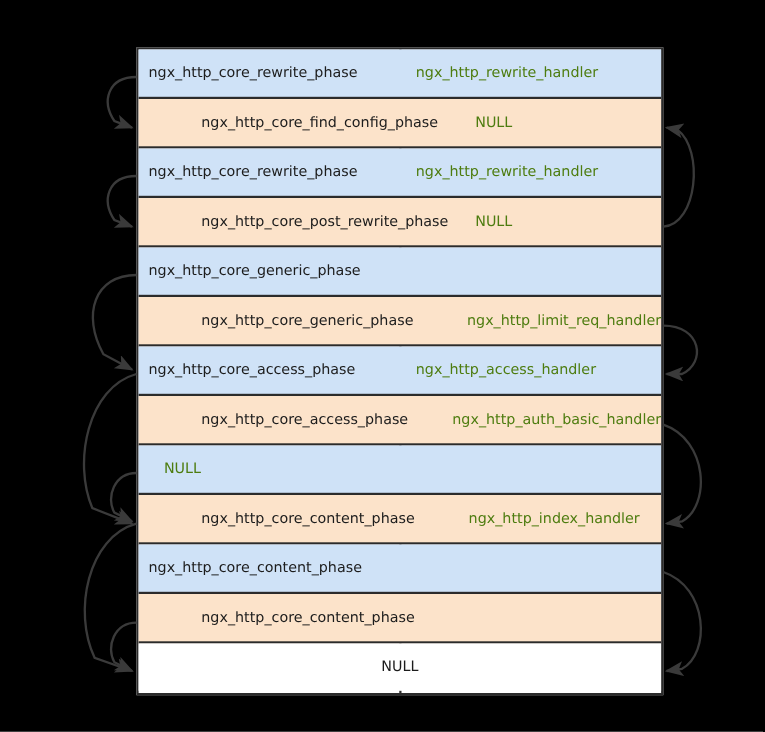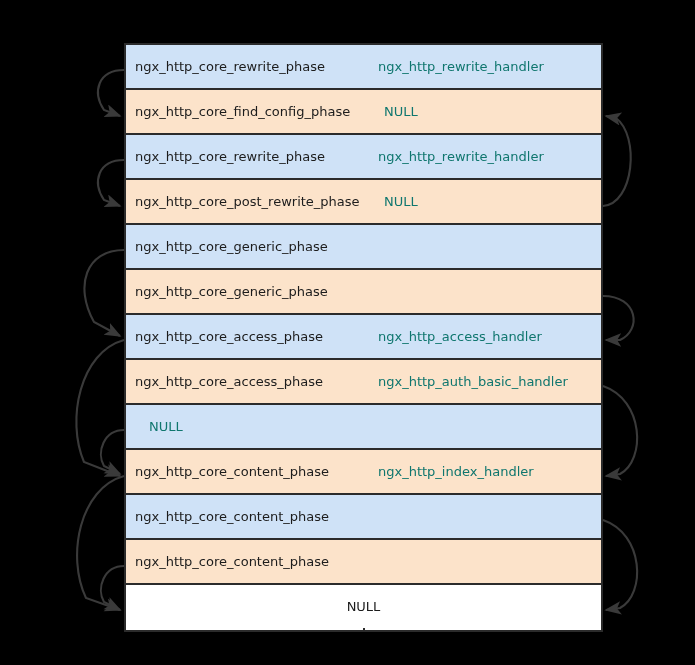--- a/index.html
+++ b/index.html
@@ -46,36 +46,36 @@
     border-bottom: 2px solid #2b2b2b;
     display: flex;
     align-items: center;
   }
   .phase-row.last-row {
     border-bottom: none;
     height: 43px;
     justify-content: center;
   }
   .phase-row.blue  { background: #cfe2f7; }
-  .phase-row.peach { background: #fce3ca; }
+  .phase-row.peach { background: #fce3ca; padding-left: 48px; }
   .phase-row.plain { background: #ffffff; }
   .cell-phase {
     width: 235px;
     box-sizing: border-box;
     padding-left: 9px;
     font-size: 13px;
     color: #1c1c1c;
     white-space: nowrap;
   }
   .cell-handler {
     flex: 1;
     box-sizing: border-box;
     padding-left: 17px;
     font-size: 13px;
-    color: #0f766e;
+    color: #4d7c0f;
     white-space: nowrap;
   }
   .cell-handler.null-val {
     padding-left: 23px;
   }
   .cell-null-full {
     font-size: 13px;
     color: #1c1c1c;
     text-align: center;
   }
@@ -139,20 +139,21 @@
       <div class="cell-phase">ngx_http_core_post_rewrite_phase</div>
       <div class="cell-handler null-val">NULL</div>
     </div>
 
     <div class="phase-row blue">
       <div class="cell-phase">ngx_http_core_generic_phase</div>
     </div>
 
     <div class="phase-row peach">
       <div class="cell-phase">ngx_http_core_generic_phase</div>
+      <div class="cell-handler">ngx_http_limit_req_handler</div>
     </div>
 
     <div class="phase-row blue">
       <div class="cell-phase">ngx_http_core_access_phase</div>
       <div class="cell-handler">ngx_http_access_handler</div>
     </div>
 
     <div class="phase-row peach">
       <div class="cell-phase">ngx_http_core_access_phase</div>
       <div class="cell-handler">ngx_http_auth_basic_handler</div>

